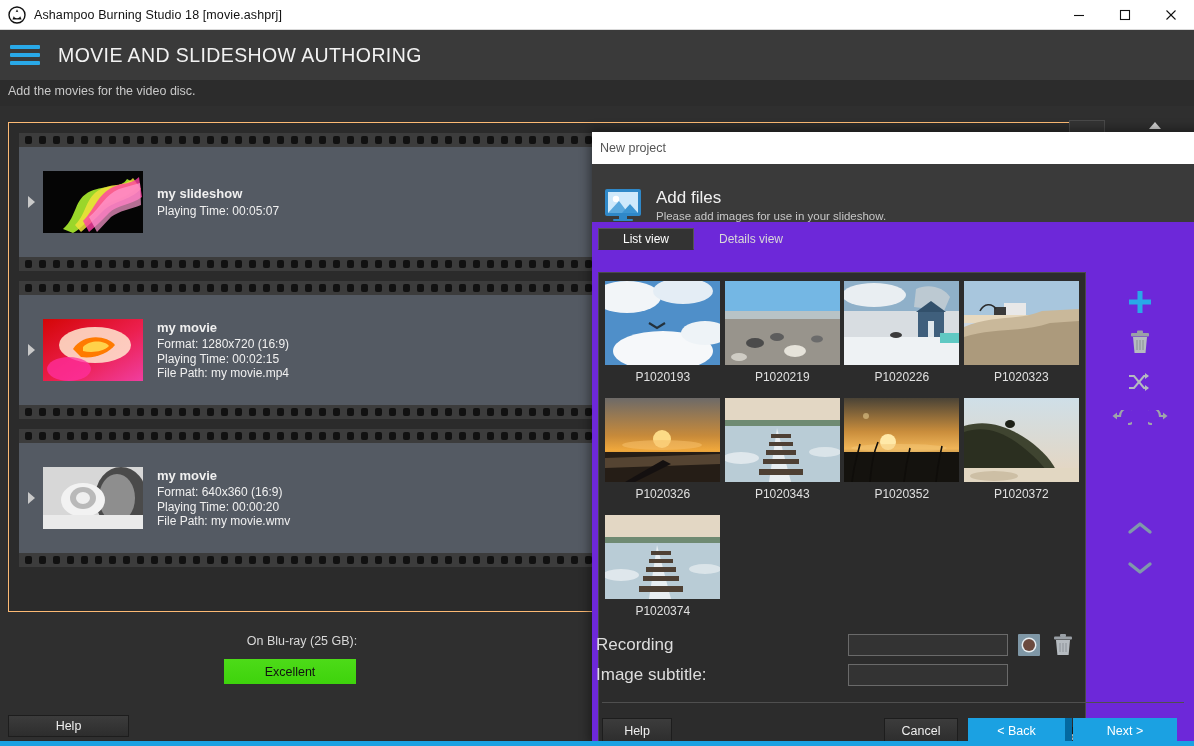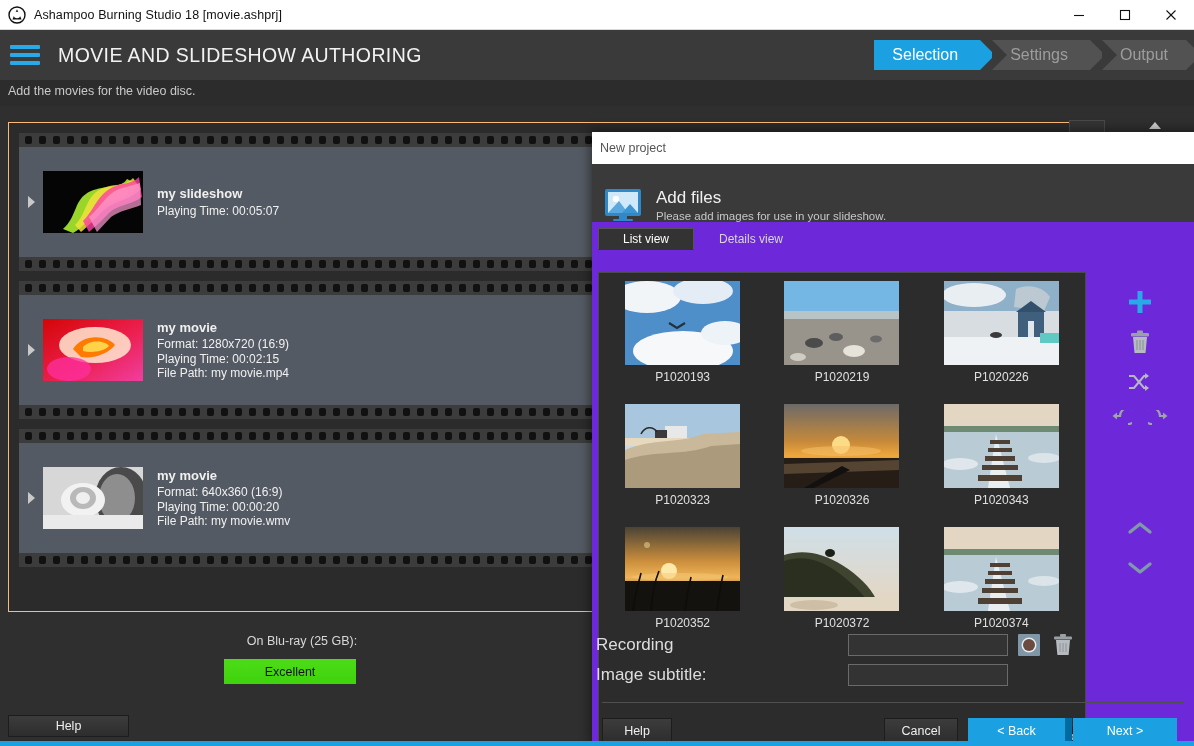--- a/index.html
+++ b/index.html
@@ -137,22 +137,22 @@
     padding: 0 24px; height: 22px; display: flex; align-items: center; font-size: 12px;
     color: #d8d8d8; border: 1px solid transparent; cursor: pointer;
   }
   .tab.active { background: #333333; border-color: #555; border-bottom-color: #333; color: #fff; }
 
   .grid-wrap {
     position: absolute; left: 6px; top: 140px; width: 488px; height: 478px;
     background: #2c2c2c; border: 1px solid #4a4a4a;
   }
   .grid {
-    display: grid; grid-template-columns: repeat(3, 1fr); padding: 8px 4px;
-    row-gap: 20px;
+    display: grid; grid-template-columns: repeat(4, 1fr); padding: 8px 4px;
+    row-gap: 14px;
   }
   .cell { display: flex; flex-direction: column; align-items: center; cursor: pointer; }
   .cell .imgbox { position: relative; width: 115px; height: 84px; overflow: hidden; }
   .cell .badge {
     position: absolute; right: 0; bottom: 0; width: 22px; height: 22px;
     background: rgba(25,25,25,.72); color: #d4d4d4; font-size: 13px;
     display: flex; align-items: center; justify-content: center;
   }
   .cell .cap { margin-top: 5px; font-size: 12px; color: #e0e0e0; }
 
@@ -218,31 +218,20 @@
     </div>
   </div>
 
   <div class="header">
     <div class="burger">
         <i></i>
         <i></i>
         <i></i>
       </div>
     <div class="app-title">MOVIE AND SLIDESHOW AUTHORING</div>
-    <div class="steps">
-      <div class="step active">
-        <span>Selection</span>
-      </div>
-      <div class="step">
-        <span>Settings</span>
-      </div>
-      <div class="step">
-        <span>Output</span>
-      </div>
-    </div>
   </div>
   <div class="subtitle">Add the movies for the video disc.</div>
 
   <div class="main"></div>
 
   <div class="filmlist">
 
     <div class="filmrow">
       <div class="perf top">
           <i></i>

